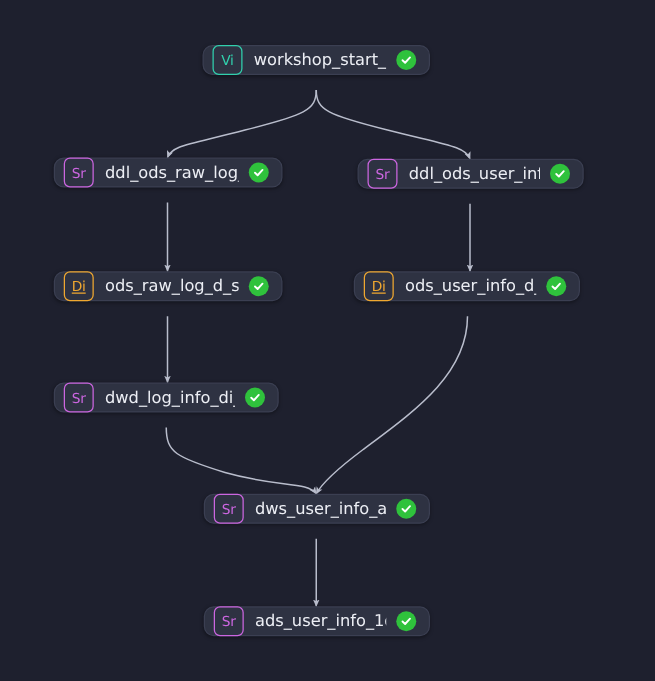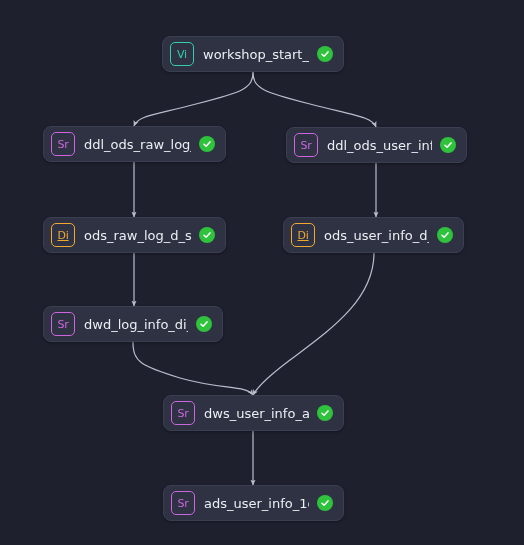--- a/index.html
+++ b/index.html
@@ -32,21 +32,21 @@
     fill: none;
     stroke: #b9bdcc;
     stroke-width: 1.2;
   }
   .edge-arrow {
     fill: #b9bdcc;
   }
   .node {
     position: absolute;
     box-sizing: border-box;
-    height: 36px;
+    height: 24px;
     display: flex;
     align-items: center;
     background: #2e3242;
     border: 1px solid #3b3f52;
     border-radius: 8px;
     padding: 0 10px 0 7px;
     box-shadow: 0 1px 3px rgba(0,0,0,0.35);
   }
   .node-type-badge {
     flex: 0 0 auto;

